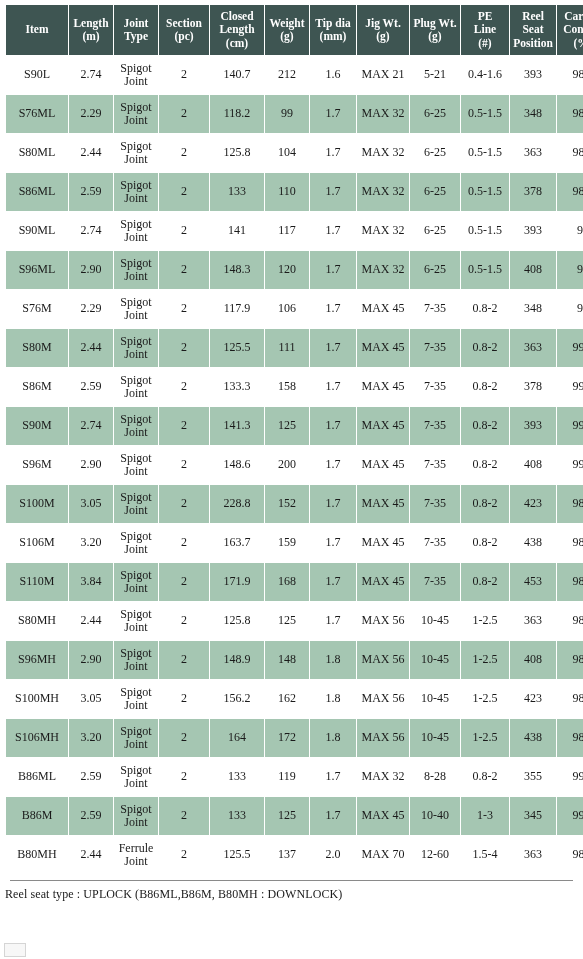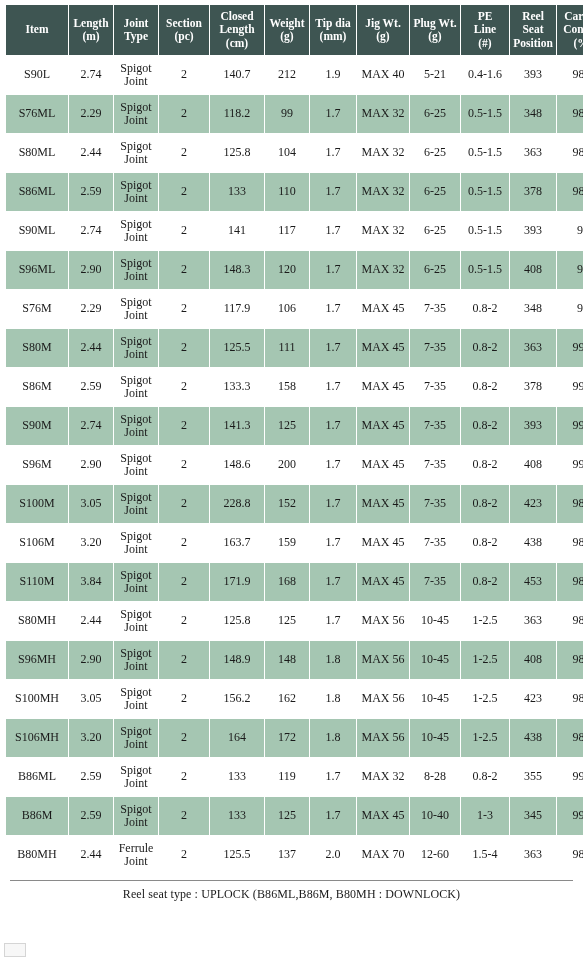--- a/index.html
+++ b/index.html
@@ -79,21 +79,21 @@
     line-height: 1.1;
   }
 
   .footnote-rule {
     width: 563px;
     margin: 5px auto 0 auto;
     border-top: 1px solid #8a8a8a;
   }
 
   .footnote {
-    text-align: center;
+    text-align: left;
     font-size: 12px;
     padding: 6px 0 0 0;
     color: #1a1a1a;
     letter-spacing: 0.1px;
   }
 
   .corner-box {
     position: absolute;
     left: 4px;
     bottom: 2px;
@@ -141,22 +141,22 @@
         </tr>
     </thead>
     <tbody id="table-body">
         <tr class="row-plain">
           <td>S90L</td>
           <td>2.74</td>
           <td class="joint-cell">Spigot<br>Joint</td>
           <td>2</td>
           <td>140.7</td>
           <td>212</td>
-          <td>1.9</td>
-          <td>MAX 40</td>
+          <td>1.6</td>
+          <td>MAX 21</td>
           <td>5-21</td>
           <td>0.4-1.6</td>
           <td>393</td>
           <td>98.9</td>
         </tr>
         <tr class="row-alt">
           <td>S76ML</td>
           <td>2.29</td>
           <td class="joint-cell">Spigot<br>Joint</td>
           <td>2</td>

